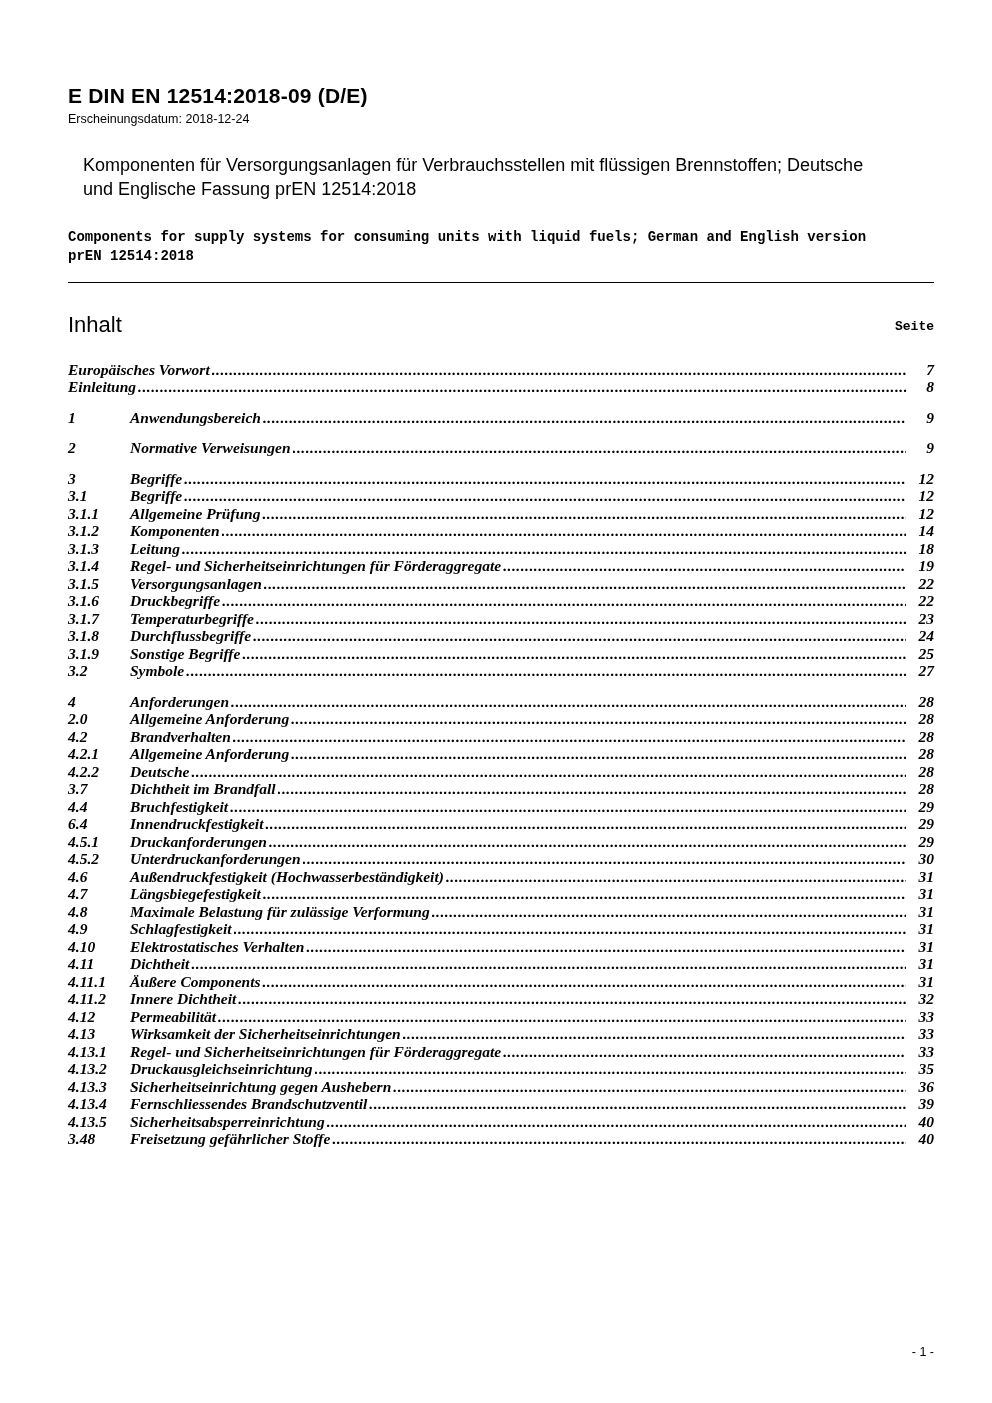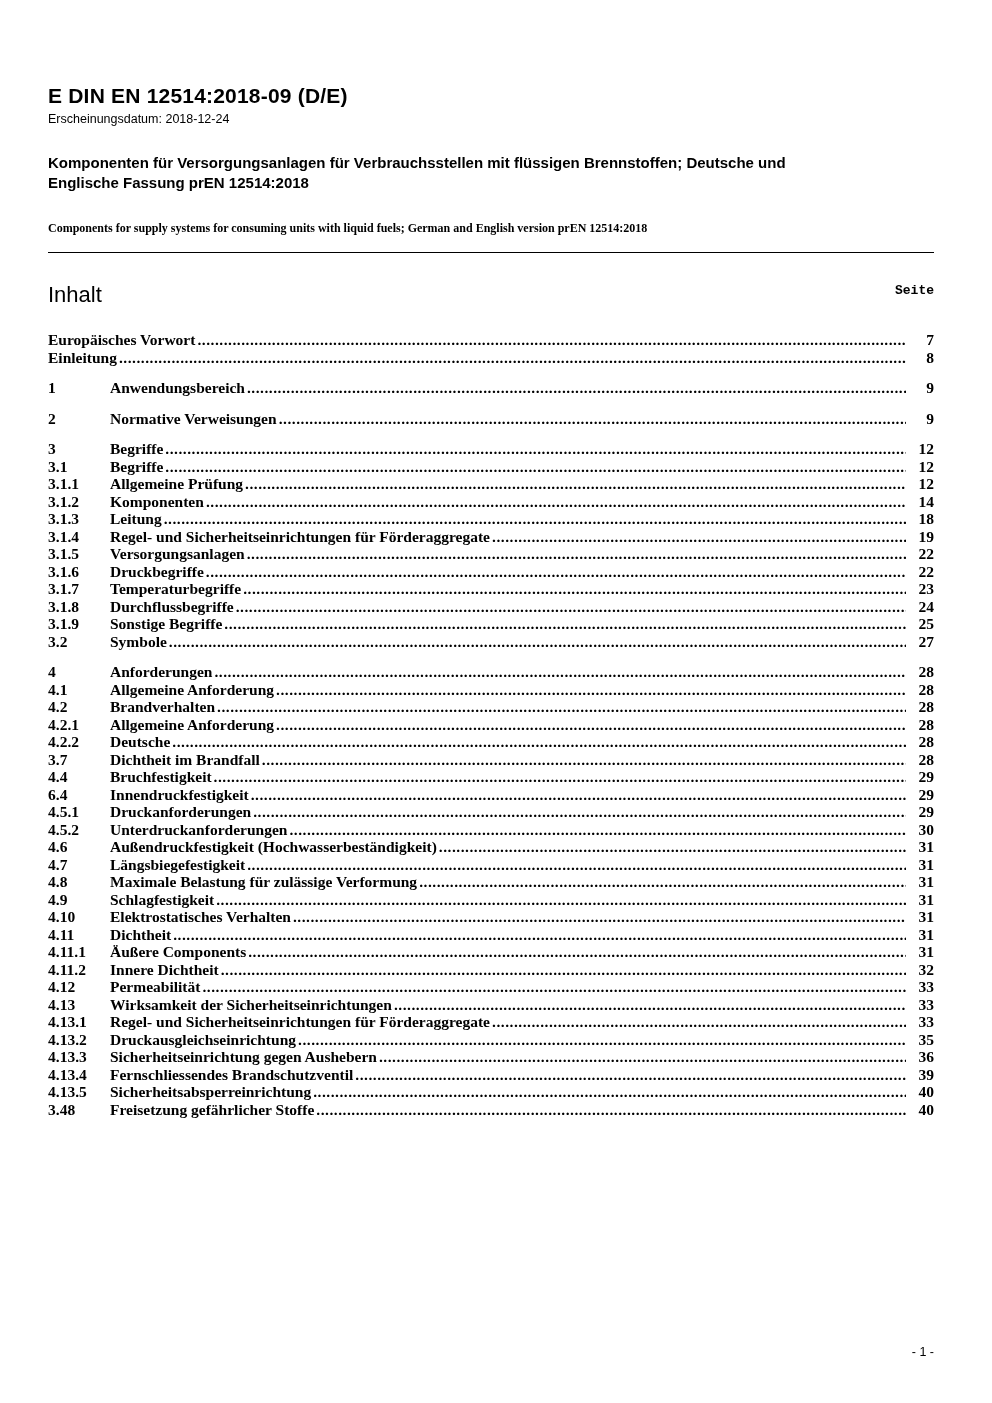--- a/index.html
+++ b/index.html
@@ -13,62 +13,62 @@
     font-family: "Liberation Sans", sans-serif;
     color: #000000;
     position: relative;
     overflow: hidden;
   }
   .page {
     position: relative;
     width: 992px;
     height: 1403px;
     box-sizing: border-box;
-    padding: 84px 58px 40px 48px;
+    padding: 84px 58px 40px 68px;
   }
   .doc-number {
     font-family: "Liberation Sans", sans-serif;
     font-size: 21px;
     font-weight: bold;
     letter-spacing: 0.2px;
     margin: 0 0 4px 0;
     line-height: 1.15;
   }
   .doc-date {
     font-family: "Liberation Sans", sans-serif;
     font-size: 12.5px;
     font-weight: normal;
     margin: 0 0 26px 0;
     line-height: 1.2;
   }
   .title-de {
     font-family: "Liberation Sans", sans-serif;
-    font-size: 15px;
-    font-weight: bold;
+    font-size: 18px;
+    font-weight: normal;
     line-height: 1.35;
-    margin: 0 0 26px 0;
+    margin: 0 0 26px 15px;
     max-width: 790px;
   }
   .title-en {
-    font-family: Liberation Serif, serif;
-    font-size: 12px;
+    font-family: Liberation Mono, monospace;
+    font-size: 14px;
     font-weight: bold;
     line-height: 1.35;
     margin: 0 0 16px 0;
     max-width: 800px;
   }
   .rule {
     border: 0;
     border-top: 1px solid #000;
     margin: 0 0 0 0;
     width: 100%;
   }
   .toc-head {
     display: flex;
-    align-items: flex-start;
+    align-items: flex-end;
     justify-content: space-between;
     margin-top: 30px;
     margin-bottom: 24px;
   }
   .toc-title {
     font-family: "Liberation Sans", sans-serif;
     font-size: 22px;
     font-weight: normal;
     line-height: 1.1;
   }
@@ -81,20 +81,21 @@
   .toc {
     font-family: "Liberation Serif", serif;
     font-size: 15.5px;
     line-height: 1.0;
   }
   .toc-row {
     display: flex;
     align-items: baseline;
     width: 100%;
     padding: 1.0px 0;
+    font-style: italic;
   }
   .toc-row.gap-before {
     margin-top: 13px;
   }
   .toc-num {
     flex: 0 0 auto;
     width: 62px;
     font-weight: bold;
     white-space: nowrap;
   }
@@ -244,21 +245,21 @@
         <span class="toc-dots">........................................................................................................................................................................................................</span>
         <span class="toc-page">27</span>
       </div>
       <div class="toc-row gap-before">
         <span class="toc-num">4</span>
         <span class="toc-label">Anforderungen</span>
         <span class="toc-dots">........................................................................................................................................................................................................</span>
         <span class="toc-page">28</span>
       </div>
       <div class="toc-row">
-        <span class="toc-num">4.1</span>
+        <span class="toc-num">2.0</span>
         <span class="toc-label">Allgemeine Anforderung</span>
         <span class="toc-dots">........................................................................................................................................................................................................</span>
         <span class="toc-page">28</span>
       </div>
       <div class="toc-row">
         <span class="toc-num">4.2</span>
         <span class="toc-label">Brandverhalten</span>
         <span class="toc-dots">........................................................................................................................................................................................................</span>
         <span class="toc-page">28</span>
       </div>

